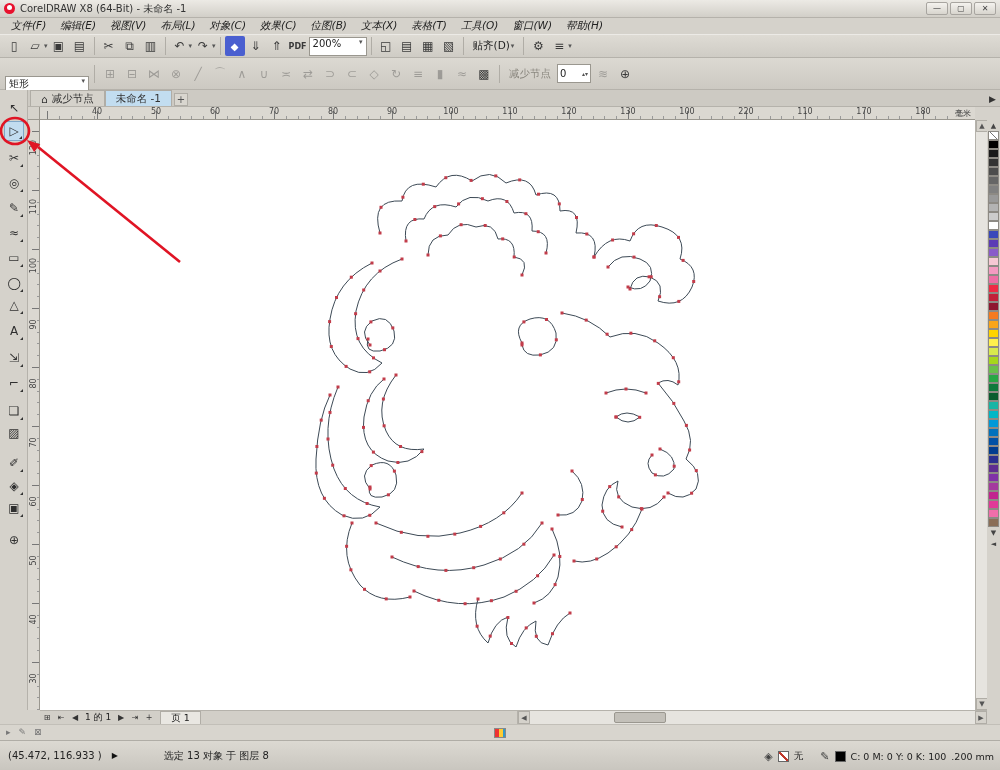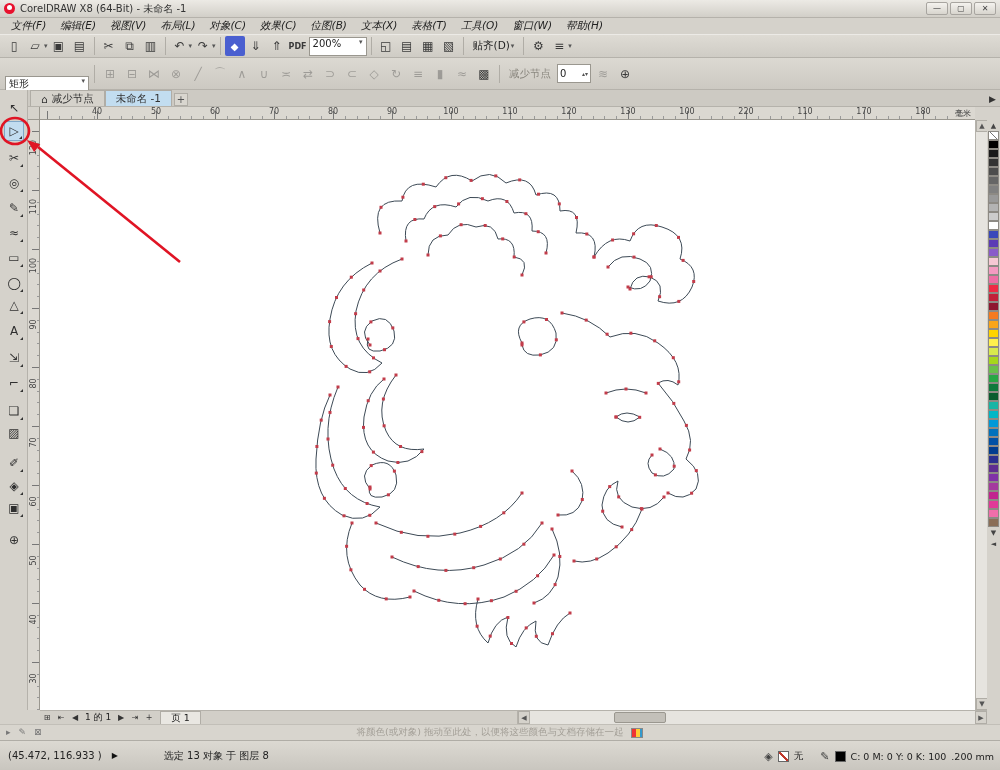--- a/index.html
+++ b/index.html
@@ -565,21 +565,20 @@
     <span class="arr" style="right:0;">▶</span>
   </span>
 </div>
 
 <div class="hintbar">
   <span class="hint-left">
       <span>▸</span>
       <span>✎</span>
       <span>⊠</span>
     </span>
-  <span class="hint-text">将颜色(或对象) 拖动至此处，以便将这些颜色与文档存储在一起</span>
   <span class="pal-icon"></span>
 </div>
 
 <div class="statusbar">
   <span class="sb-coords">(45.472, 116.933 )</span>
   <span class="sb-fly">▶</span>
   <span class="sb-sel">选定 13 对象 于 图层 8</span>
   <span class="sb-right">
     <span class="sb-icon">◈</span>
     <span class="swatch-nofill"></span>

